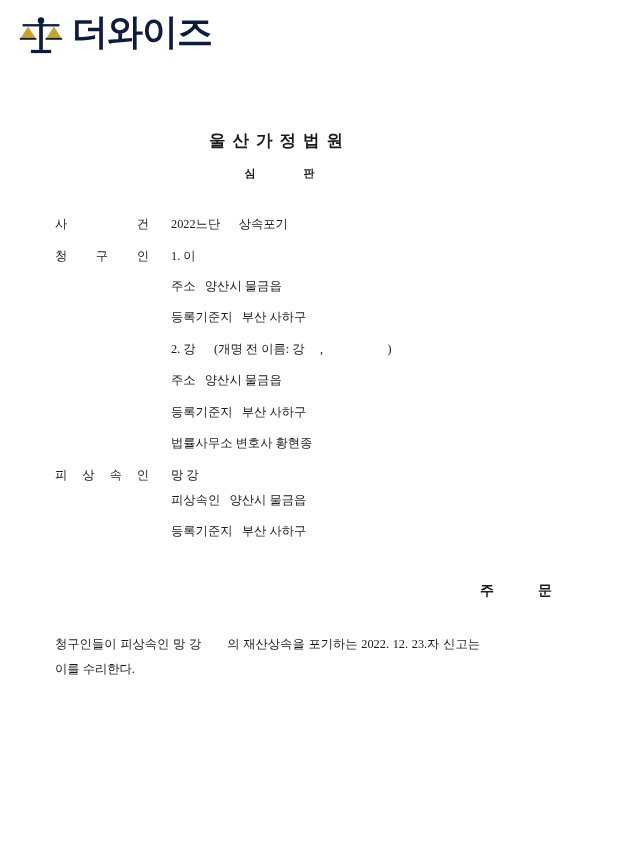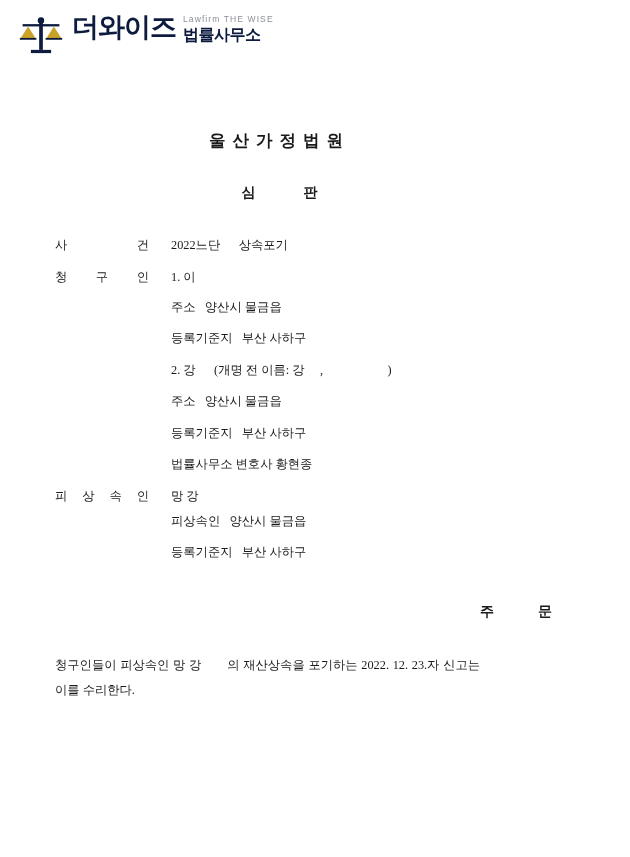--- a/index.html
+++ b/index.html
@@ -30,21 +30,21 @@
     margin-right: 8px;
     flex: none;
   }
   .brand-block {
     display: flex;
     align-items: flex-end;
   }
   .brand-main {
     font-family: "Liberation Sans", sans-serif;
     font-weight: bold;
-    font-size: 27px;
+    font-size: 36px;
     letter-spacing: -1px;
     color: #0d1b3e;
     line-height: 1;
     margin-right: 7px;
     padding-bottom: 2px;
   }
   .brand-right {
     display: flex;
     flex-direction: column;
     justify-content: flex-end;
@@ -76,23 +76,23 @@
   .court-title {
     text-align: center;
     font-size: 16.5px;
     font-weight: bold;
     letter-spacing: 7px;
     margin-top: 10px;
     padding-left: 7px;
   }
   .doc-type {
     text-align: center;
-    font-size: 14px;
-    font-weight: bold;
-    margin-top: 32px;
+    font-size: 11px;
+    font-weight: bold;
+    margin-top: 14px;
     padding-left: 7px;
   }
   .doc-type .sp {
     display: inline-block;
     width: 48px;
   }
 
   .fields {
     margin-top: 35px;
     padding-left: 55px;
@@ -150,24 +150,20 @@
     <rect x="28" y="78" width="44" height="7" fill="#0d1b3e"></rect>
     <rect x="10" y="22" width="80" height="5" fill="#0d1b3e"></rect>
     <circle cx="50" cy="14" r="7" fill="#0d1b3e"></circle>
     <path d="M6 52 L22 27 L38 52 Z" fill="#c9a227"></path>
     <path d="M62 52 L78 27 L94 52 Z" fill="#c9a227"></path>
     <rect x="4" y="52" width="36" height="4" fill="#0d1b3e"></rect>
     <rect x="60" y="52" width="36" height="4" fill="#0d1b3e"></rect>
   </svg>
   <div class="brand-block">
     <div class="brand-main">더와이즈</div>
-    <div class="brand-right">
-      <div class="brand-en">Lawfirm THE WISE</div>
-      <div class="brand-sub">법률사무소</div>
-    </div>
   </div>
 </div>
 
 <div class="doc">
 
   <div class="court-title">울산가정법원</div>
 
   <div class="doc-type">
     <span>심</span><span class="sp"></span><span>판</span>
   </div>

